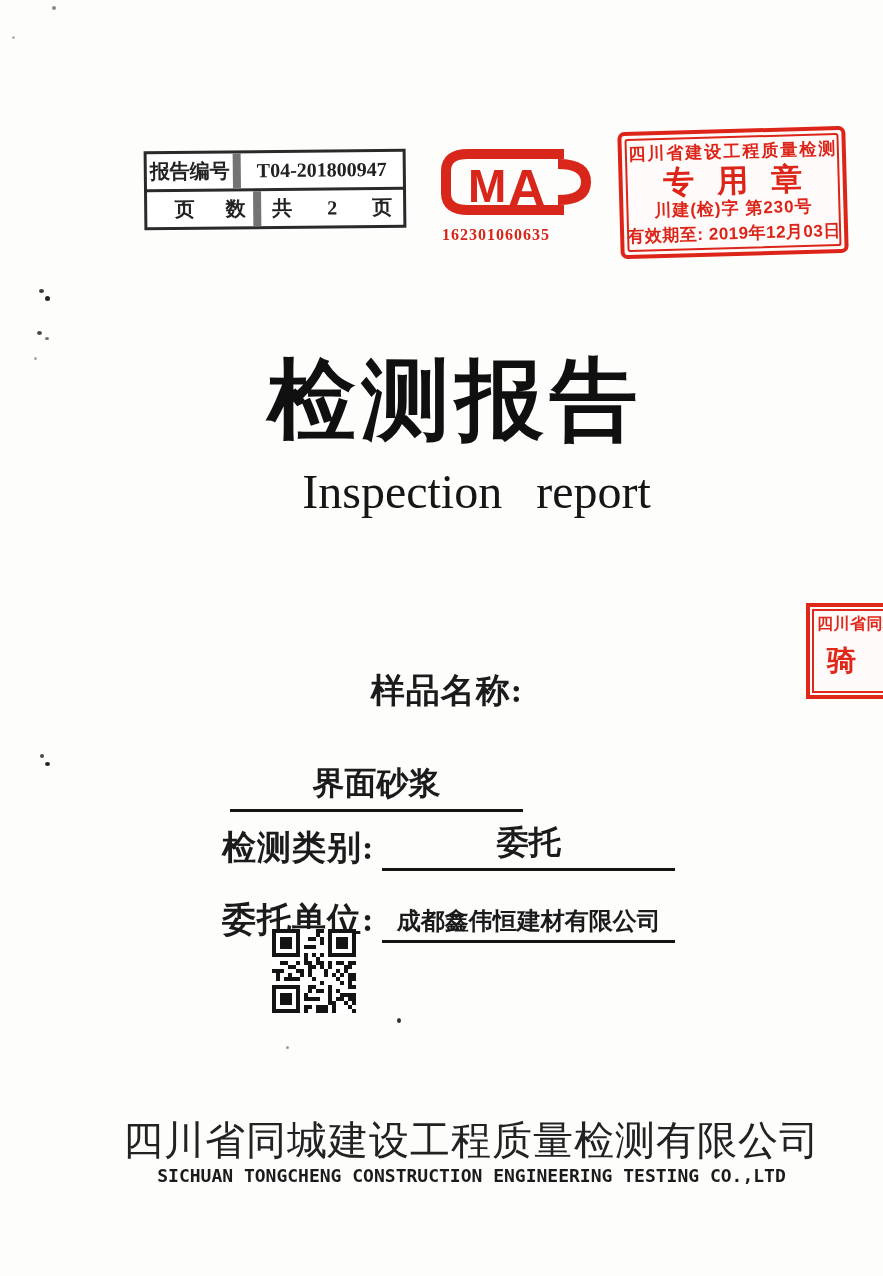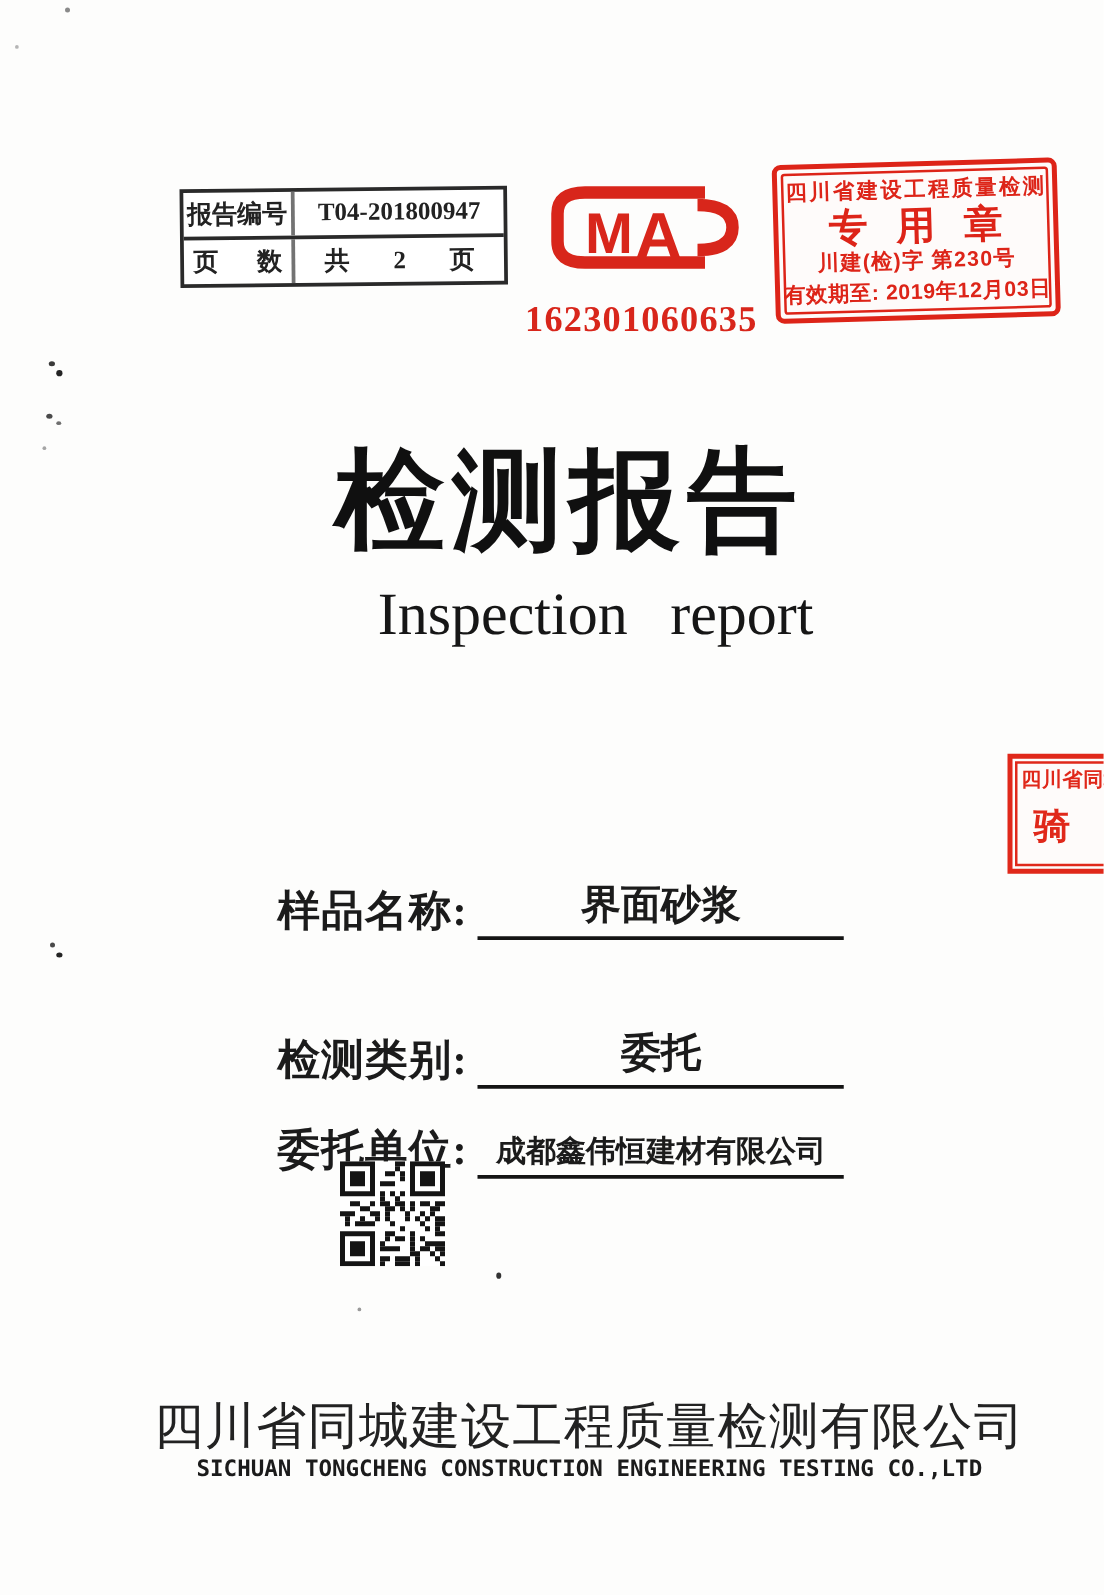--- a/index.html
+++ b/index.html
@@ -11,30 +11,30 @@
   
   .info-table {
     position:absolute; left:144px; top:150px; width:256px;
     border:3px solid #2a2a2a; transform:rotate(-0.6deg);
     background:#fff;
   }
   .it-row { display:flex; height:35px; }
   .it-row + .it-row { border-top:3px solid #2a2a2a; }
   .it-cell { display:flex; align-items:center; justify-content:center;
     font-size:20px; font-weight:700; color:#222; white-space:nowrap; }
-  .it-label { width:86px; border-right:3px solid #737373; }
+  .it-label { width:86px; border-right:8px solid #737373; }
   .it-value { flex:1; }
-  .it-row.r2 .it-label { word-spacing:26px; }
+  .it-row.r2 .it-label { word-spacing:26px;padding-left:20px; }
   .it-row.r2 .it-value { word-spacing:30px; }
 
   
   .cma { position:absolute; left:420px; top:142px; width:152px; text-align:center; }
   .cma svg { display:block; margin-left:14px; }
   .cma-number {
-    margin-top:18px; font-size:29px; font-weight:700; color:#d8261b;
+    margin-top:4px; font-size:16px; font-weight:700; color:#d8261b;
     letter-spacing:1px; font-family:"Liberation Serif", serif; white-space:nowrap;
   }
 
   
   .seal {
     position:absolute; left:619px; top:129px; width:228px; height:127px;
     border:4px solid #dd2418; border-radius:7px; padding:3px;
     transform:rotate(-1.6deg); box-sizing:border-box; background:rgba(255,250,248,0.6);
   }
   .seal-inner {
@@ -67,21 +67,21 @@
   }
   .edge-inner {
     border:2px solid #e0281a; height:100%; box-sizing:border-box;
     color:#e0281a; font-weight:700; font-family:"Liberation Sans", sans-serif;
   }
   .edge-l1 { font-size:16px; white-space:nowrap; padding:3px 0 0 3px; letter-spacing:0.5px; }
   .edge-l2 { font-size:29px; white-space:nowrap; padding:6px 0 0 13px; letter-spacing:12px; }
 
   
   .field { position:absolute; left:222px; display:flex; align-items:flex-end; }
-  .field-1 { top:654px; } .field-2 { top:773px; } .field-3 { top:857px; }
+  .field-1 { top:668px;flex-direction:column; } .field-2 { top:773px; } .field-3 { top:857px; }
   .f-label { font-size:34px; font-weight:700; color:#1b1b1b; letter-spacing:1px; white-space:nowrap; }
   .f-line {
     display:inline-flex; justify-content:center; align-items:flex-end;
     width:293px; margin-left:8px; border-bottom:3px solid #141414; padding-bottom:3px;margin-top:48px;
   }
   .f-value { font-size:32px; font-weight:700; color:#1b1b1b; white-space:nowrap; }
   .field-3 .f-value { font-size:24px; }
 
   
   .qr { position:absolute; left:272px; top:929px; width:84px; height:84px; }

